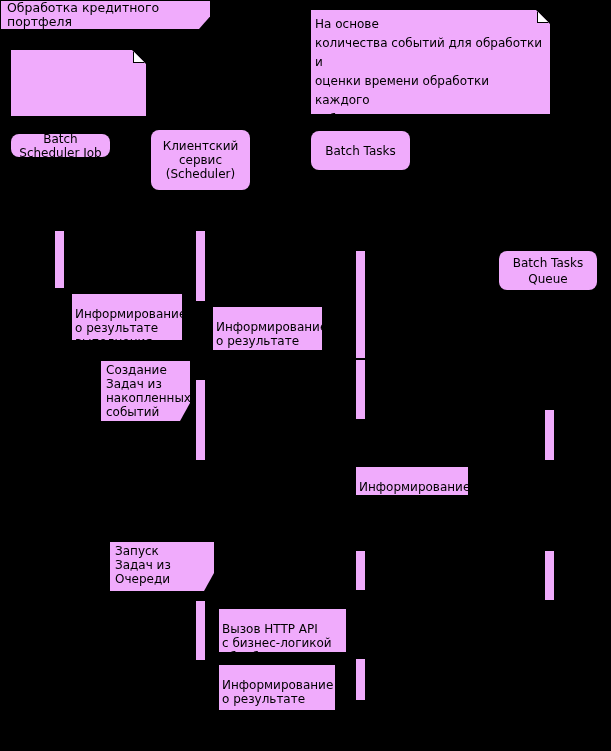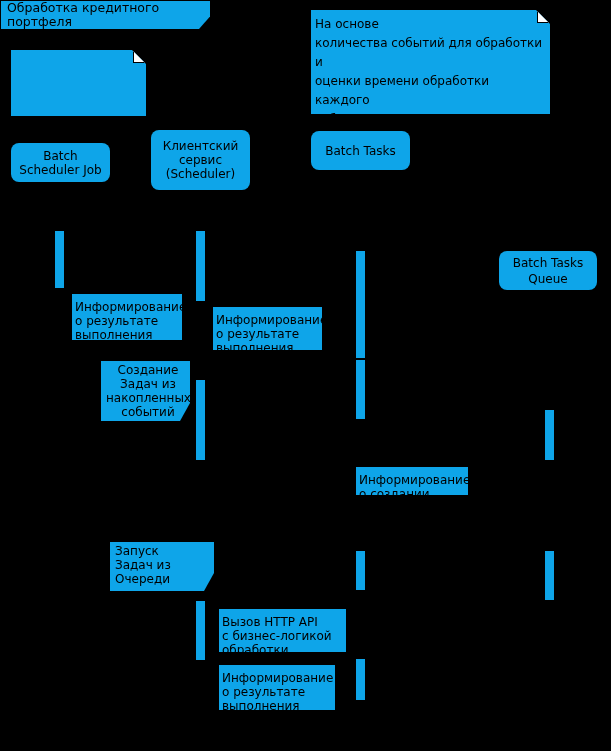--- a/index.html
+++ b/index.html
@@ -4,21 +4,21 @@
 <style>
   html,body{margin:0;padding:0;background:#000;}
   #canvas{
     position:relative;
     width:611px;height:751px;
     background:#000000;
     font-family:"DejaVu Sans", sans-serif;
     color:#000000;
     overflow:hidden;
   }
-  .shape{position:absolute;background:#0ea5e9;color:#000000;box-sizing:border-box;}
+  .shape{position:absolute;background:#f0abfc;color:#000000;box-sizing:border-box;}
   .txt{white-space:pre-line;font-size:12px;line-height:14px;}
 
   
   .frame-title{
     left:1px;top:1px;width:209px;height:28px;
     display:flex;align-items:center;
     padding-left:6px;
     clip-path:polygon(0 0,100% 0,100% 55%,calc(100% - 11px) 100%,0 100%);
     font-size:12.5px;
   }
@@ -34,38 +34,38 @@
   }
   .note1{left:11px;top:50px;width:135px;height:66px;line-height:15px;}
   .note2{left:311px;top:10px;width:239px;height:104px;}
 
   
   .participant{
     border-radius:8px;
     display:flex;align-items:center;justify-content:center;
     text-align:center;
   }
-  .p1{left:11px;top:143px;width:99px;height:39px;text-align:center;}
+  .p1{left:11px;top:134px;width:99px;height:23px;text-align:center;}
   .p2{left:151px;top:130px;width:99px;height:60px;}
   .p3{left:311px;top:131px;width:99px;height:39px;}
   .p4{left:499px;top:251px;width:98px;height:39px;line-height:16px;}
 
   
   .bar{width:9px;}
 
   
   .group-label{
     padding:2px 0 0 5px;
     clip-path:polygon(0 0,100% 0,100% calc(100% - 18px),calc(100% - 10px) 100%,0 100%);
   }
-  .g1{left:101px;top:361px;width:89px;height:60px;text-align:center;}
+  .g1{left:101px;top:361px;width:89px;height:60px;}
   .g2{left:110px;top:542px;width:104px;height:49px;}
 
   
-  .msg{padding:6px 3px;}
+  .msg{padding:13px 3px;}
   .m1{left:72px;top:294px;width:110px;height:46px;}
   .m2{left:213px;top:307px;width:109px;height:43px;}
   .m3{left:356px;top:467px;width:112px;height:28px;}
   .m4{left:219px;top:609px;width:127px;height:43px;}
   .m5{left:219px;top:665px;width:116px;height:45px;}
 </style>
 </head>
 <body>
 
 <div id="canvas">

